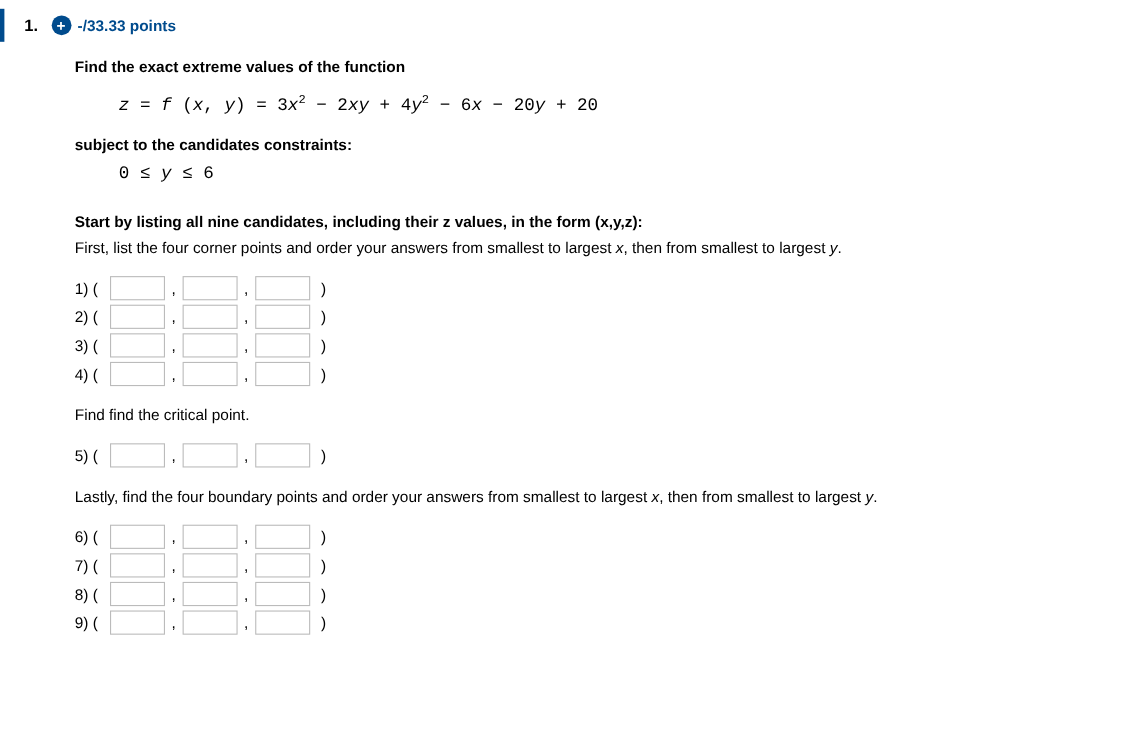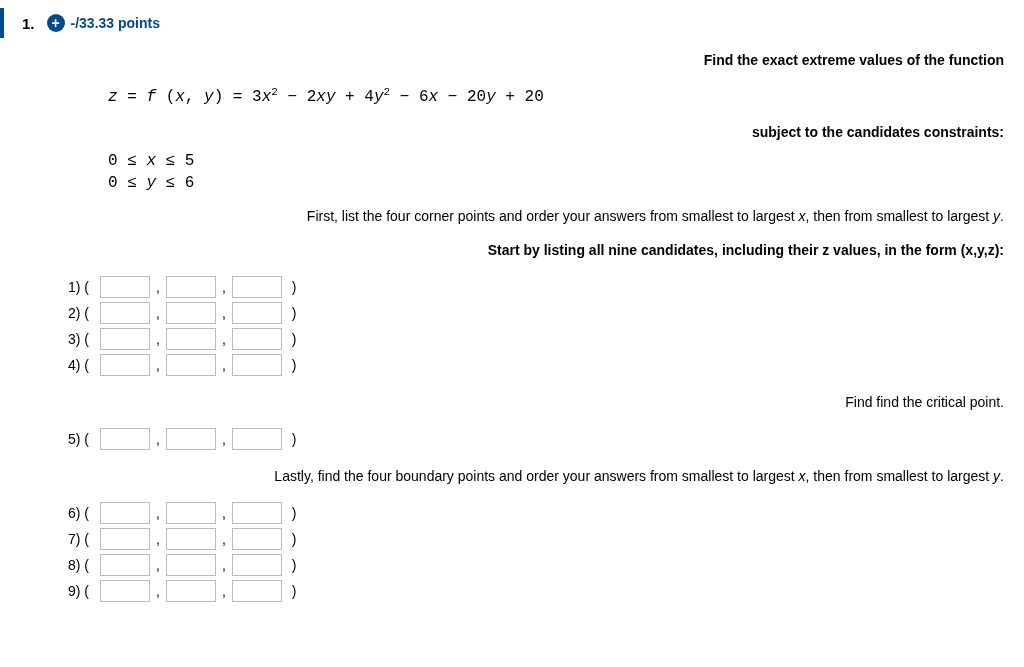--- a/index.html
+++ b/index.html
@@ -57,21 +57,20 @@
     font-family: Liberation Mono, monospace;
     font-size: 16px;
     padding: 10px 0 10px 40px;
     color: #000;
   }
   .ital { font-style: italic; }
   .sup { vertical-align: super; font-size: 11px; }
   .para {
     margin: 8px 0;
     color: #000;
-    text-align: right;
   }
   .row {
     margin: 4px 0;
     display: flex;
     align-items: center;
   }
   .row-label {
     min-width: 32px;
     color: #000;
   }
@@ -107,33 +106,30 @@
   <div class="body">
 
     <div class="para bold">Find the exact extreme values of the function</div>
 
     <div class="math-block">
       <span class="ital">z</span> = <span class="ital">f</span> (<span class="ital">x</span>, <span class="ital">y</span>) = 3<span class="ital">x</span><span class="sup">2</span> − 2<span class="ital">xy</span> + 4<span class="ital">y</span><span class="sup">2</span> − 6<span class="ital">x</span> − 20<span class="ital">y</span> + 20
     </div>
 
     <div class="para bold">subject to the candidates constraints:</div>
 
-    <div class="math-block" style="padding-top:4px;padding-bottom:2px;">
-      0 ≤ <span class="ital">x</span> ≤ 5
-    </div>
     <div class="math-block" style="padding-top:2px;padding-bottom:8px;">
       0 ≤ <span class="ital">y</span> ≤ 6
     </div>
 
+    <div class="para bold space-top">Start by listing all nine candidates, including their z values, in the form (x,y,z):</div>
+
     <div class="para">
       First, list the four corner points and order your answers from smallest to largest <span class="ital">x</span>, then from smallest to largest <span class="ital">y</span>.
     </div>
 
-    <div class="para bold space-top">Start by listing all nine candidates, including their z values, in the form (x,y,z):</div>
-
     <div class="space-top"></div>
 
     <div class="row">
       <span class="row-label">1) (</span>
       <input class="box" style="">
       <span class="comma">,</span>
       <input class="box" style="">
       <span class="comma">,</span>
       <input class="box" style="">
       <span class="paren" style="padding-left:10px;">)</span>

